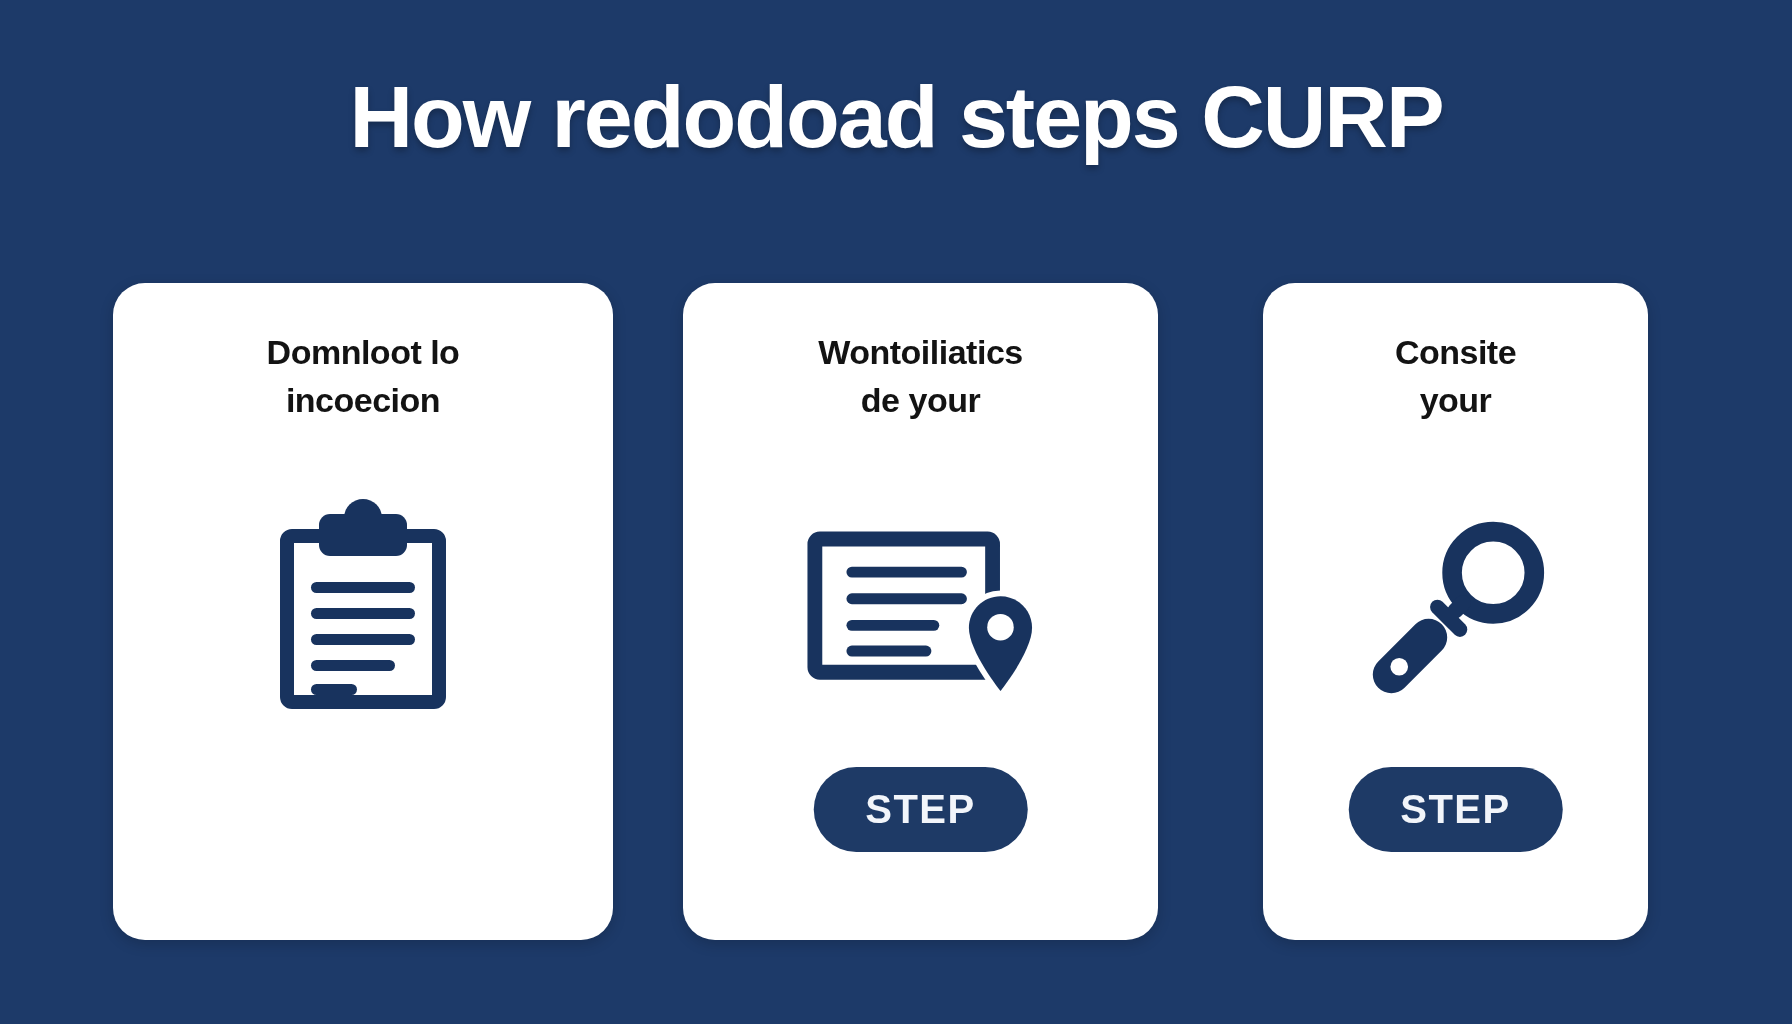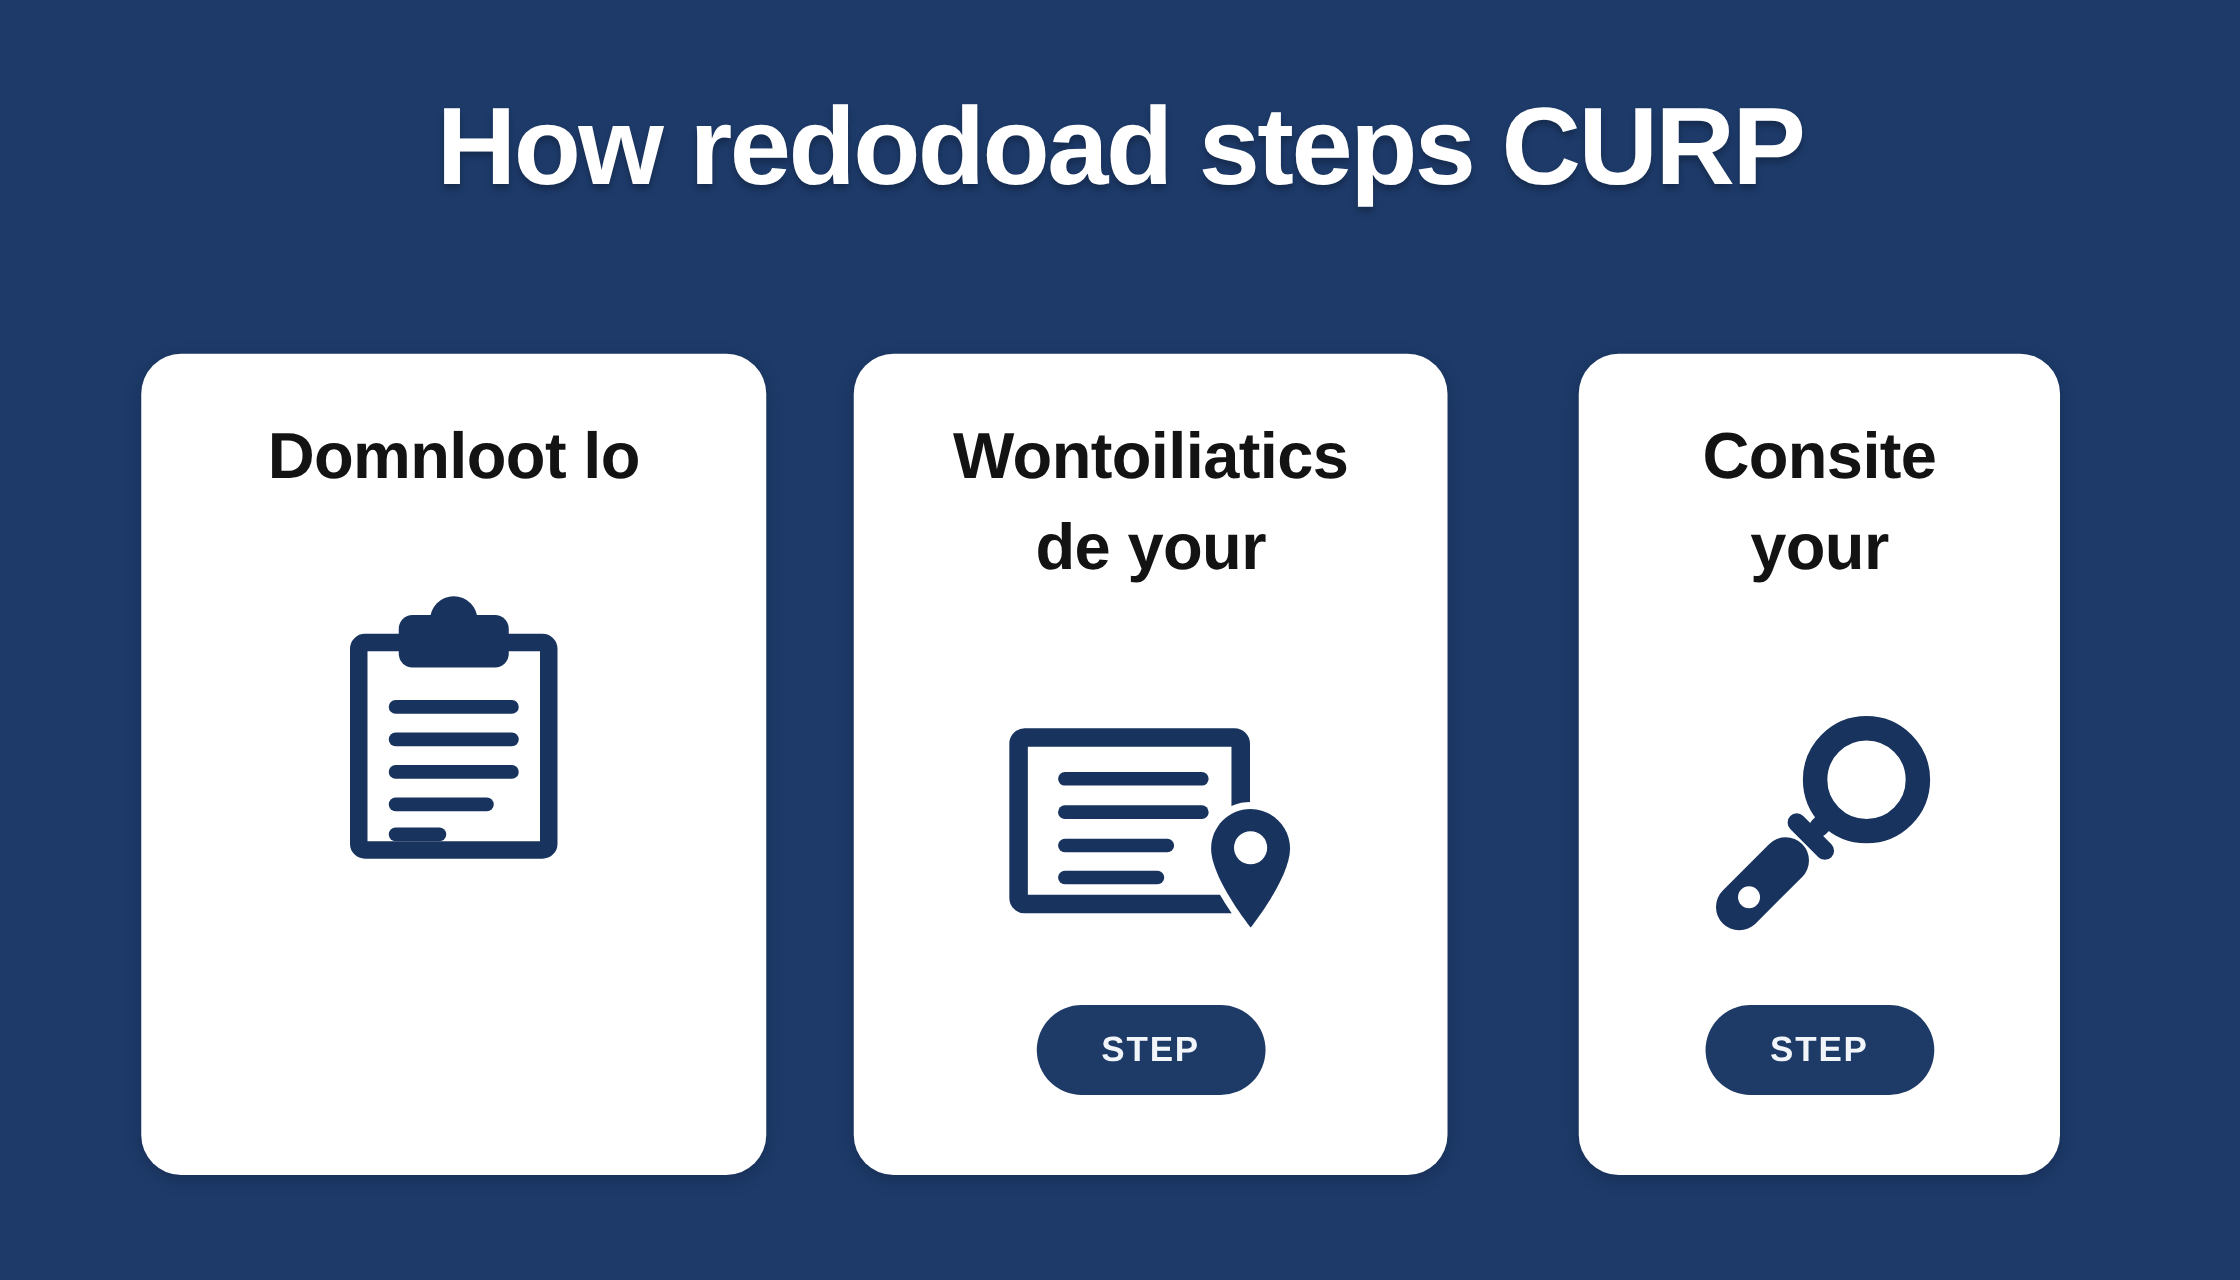--- a/index.html
+++ b/index.html
@@ -38,59 +38,60 @@
     background: var(--color-card);
     border-radius: 32px;
     box-shadow: 0 4px 14px rgba(0,0,0,0.18);
     text-align: center;
   }
   .card-1 { left: 113px;  width: 500px; }
   .card-2 { left: 683px;  width: 475px; }
   .card-3 { left: 1263px; width: 385px; }
   .card-heading {
     margin-top: 46px;
-    font-size: 52px;
+    font-size: 34px;
     font-weight: bold;
     line-height: 1.4;
     letter-spacing: -0.5px;
     color: var(--color-heading);
   }
   .card-icon {
     display: block;
     margin: 0 auto;
     color: var(--color-icon);
   }
   .icon-clipboard   { width: 200px; height: 230px; margin-top: 62px; }
   .icon-certificate { width: 232px; height: 175px; margin-top: 104px; }
   .icon-magnifier   { width: 196px; height: 186px; margin-top: 92px; }
   .step-pill {
     position: absolute;
-    bottom: 64px;
+    bottom: 88px;
     left: 50%;
     transform: translateX(-50%);
     background: var(--color-pill);
     color: var(--color-pill_text);
     border: none;
     border-radius: 50px;
     padding: 20px 52px;
     font-family: "Liberation Sans", sans-serif;
-    font-size: 28px;
+    font-size: 40px;
     font-weight: bold;
     letter-spacing: 1.5px;
     cursor: pointer;
   }
 </style>
 </head>
 <body>
 
 <h1 class="title">How redodoad steps CURP</h1>
 
 <section class="card card-1">
   <div class="card-heading">
     <div>Domnloot lo</div>
+    <div>incoecion</div>
   </div>
   <svg class="card-icon icon-clipboard" viewBox="0 0 200 230" aria-hidden="true">
     <circle cx="100" cy="32" r="19" fill="currentColor"></circle>
     <rect x="24" y="50" width="152" height="166" rx="5" fill="none" stroke="currentColor" stroke-width="14"></rect>
     <rect x="56" y="28" width="88" height="42" rx="11" fill="currentColor"></rect>
     <rect x="48" y="96" width="104" height="11" rx="5.5" fill="currentColor"></rect>
     <rect x="48" y="122" width="104" height="11" rx="5.5" fill="currentColor"></rect>
     <rect x="48" y="148" width="104" height="11" rx="5.5" fill="currentColor"></rect>
     <rect x="48" y="174" width="84" height="11" rx="5.5" fill="currentColor"></rect>
     <rect x="48" y="198" width="46" height="11" rx="5.5" fill="currentColor"></rect>

